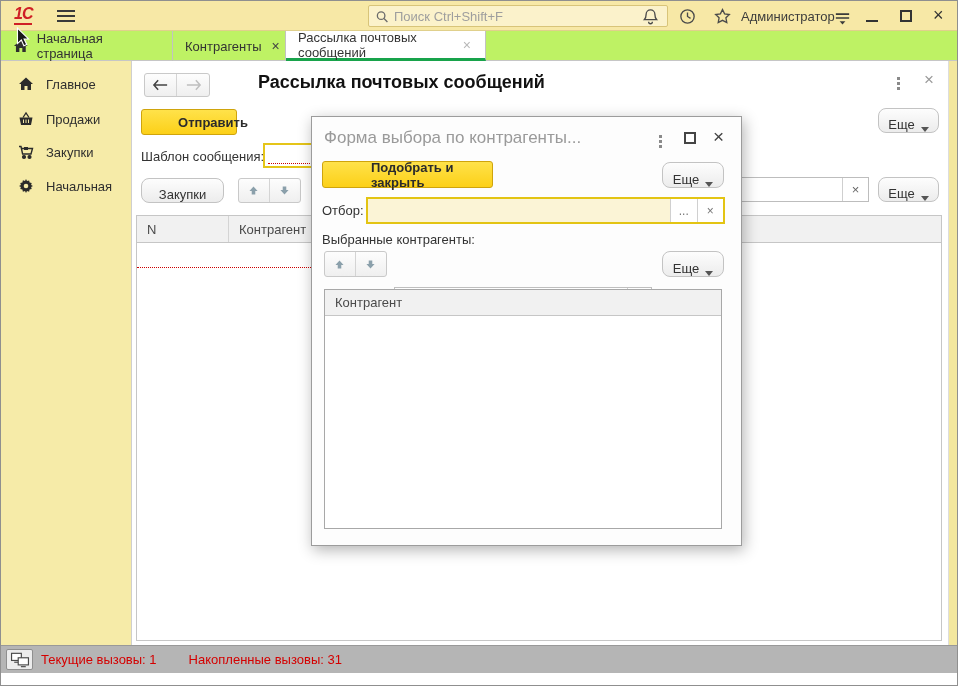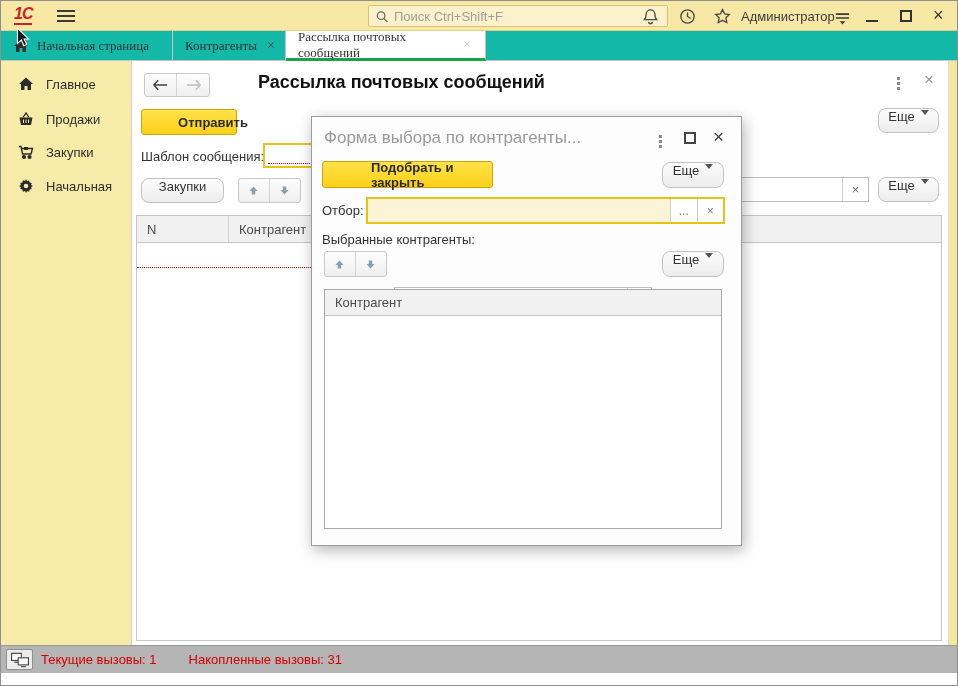--- a/index.html
+++ b/index.html
@@ -18,35 +18,35 @@
   .tb-search input { border:none; outline:none; background:transparent; width:100%; font-size:13px; color:#444; font-family:inherit; }
   .tb-search input::placeholder { color:#9e9e9e; }
   .tb-ico { top:6px; width:19px; height:19px; cursor:pointer; }
   .user-label { top:8px; color:#3c3c3c; cursor:pointer; }
   .win-min { left:862px; top:8px; width:18px; height:16px; cursor:pointer; }
   .win-min div { position:absolute; left:3px; bottom:3px; width:12px; height:2px; background:#333; }
   .win-max { left:899px; top:9px; width:12px; height:12px; border:2px solid #333; cursor:pointer; }
   .win-close { left:932px; top:3px; font-size:18px; color:#333; cursor:pointer; line-height:22px; }
 
   
-  .tabbar { left:0; top:30px; width:100%; height:30px; background:#14b8a6; border-bottom:1px solid #c6c6c6;font-family:Liberation Serif, serif; }
+  .tabbar { left:0; top:30px; width:100%; height:30px; background:#bef264; border-bottom:1px solid #c6c6c6; }
   .tab { top:0; height:30px; display:flex; align-items:center; padding:0 12px; gap:8px; border-right:1px solid #c2c2c2; color:#333; cursor:pointer; }
   .tab.active { background:#fff; border-bottom:3px solid #18a34b; }
   .tab .x { color:#444; font-size:14px; padding:0 2px; }
   .tab.active .x { color:#b8b8b8; }
 
   
   .sidebar { left:0; top:60px; width:130px; height:598px; background:#f6eba8; }
   .side-item { left:0; width:130px; height:26px; display:flex; align-items:center; gap:12px; padding-left:17px; cursor:pointer; color:#2f2f2f; }
 
   .right-strip { left:947px; top:60px; width:11px; height:598px; background:#f3e79e; border-left:1px solid #ddd; }
   .main-bg { left:130px; top:60px; width:817px; height:598px; background:#fff; border-left:1px solid #cfcfcf; }
 
   
-  .btn { display:flex; align-items:flex-start; justify-content:center; gap:6px; background:linear-gradient(#fdfdfd,#ececec); border:1px solid #c3c3c3; border-radius:8px; color:#333; cursor:pointer; }
+  .btn { display:flex; align-items:flex-end; justify-content:center; gap:6px; background:linear-gradient(#fdfdfd,#ececec); border:1px solid #c3c3c3; border-radius:8px; color:#333; cursor:pointer; }
   .btn-yellow { display:flex; align-items:center; justify-content:center; background:linear-gradient(#ffe24a,#fcd018); border:1px solid #cfa40c; border-radius:3px; font-weight:bold; color:#2b2b2b; cursor:pointer;padding-left:48px; }
   .caret { width:0; height:0; border-left:4px solid transparent; border-right:4px solid transparent; border-top:5px solid #555; margin-top:1px; }
   .pair { display:flex; background:linear-gradient(#fdfdfd,#efefef); border:1px solid #c9c9c9; border-radius:3px; overflow:hidden; }
   .pair > div { width:50%; display:flex; align-items:center; justify-content:center; cursor:pointer; }
   .pair > div:first-child { border-right:1px solid #d4d4d4; }
   .kebab { display:flex; flex-direction:column; gap:2px; cursor:pointer; padding:3px; }
   .kebab i { width:3px; height:3px; background:#8a8a8a; }
   .gray-x { color:#9a9a9a; font-size:17px; cursor:pointer; line-height:16px; }
 
   

